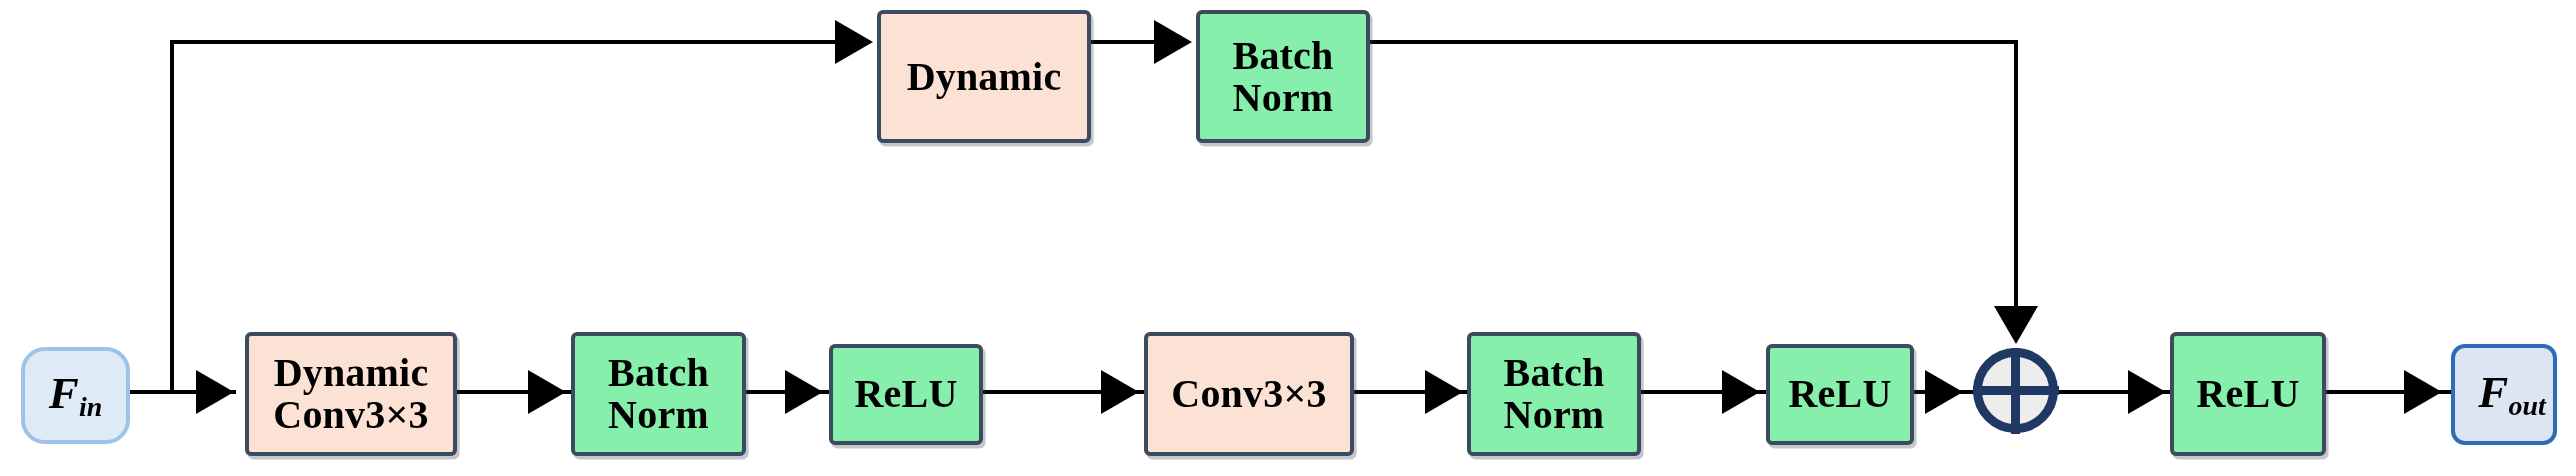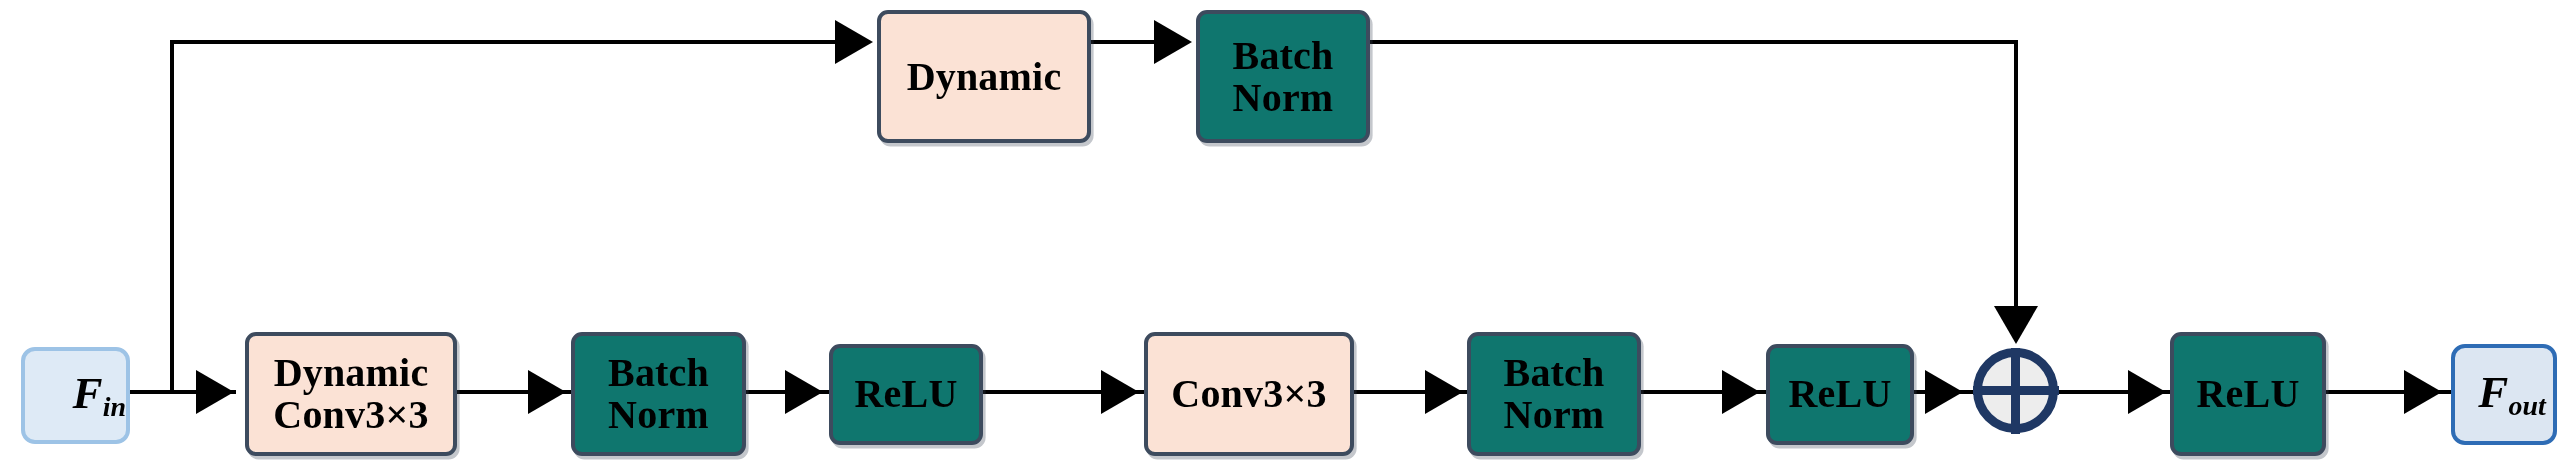--- a/index.html
+++ b/index.html
@@ -18,46 +18,45 @@
   }
 
   
   .node {
     position: absolute;
     box-sizing: border-box;
     display: flex;
     align-items: center;
     justify-content: center;
     text-align: center;
-    border-radius: 11px;
+    border-radius: 6px;
     font-weight: 700;
     line-height: 1.06;
     letter-spacing: 0.2px;
     color: #000000;
     z-index: 5;
   }
 
   
   .node.op-dyn {
     background: #fbe2d5;
     border: 4.3px solid #3d4b5e;
     box-shadow: 2.6px 3.5px 0 rgba(60,70,86,0.30);
   }
   
   .node.op-std {
-    background: #0f766e;
+    background: #86efac;
     border: 4.3px solid #3d4b5e;
     box-shadow: 2.6px 3.5px 0 rgba(60,70,86,0.30);
   }
   
   .node.tensor-in {
     background: #deeaf6;
     border: 4.3px solid #9dc3e6;
-    border-radius: 14px;
-    justify-content: flex-end;
+    border-radius: 24px;
   }
   .node.tensor-out {
     background: #dce6f2;
     border: 4.3px solid #2e6cb5;
     border-radius: 14px;
     padding-left: 16px;
   }
 
   .node .lbl { display: block; }
   .node .lbl-2 { display: block; }

